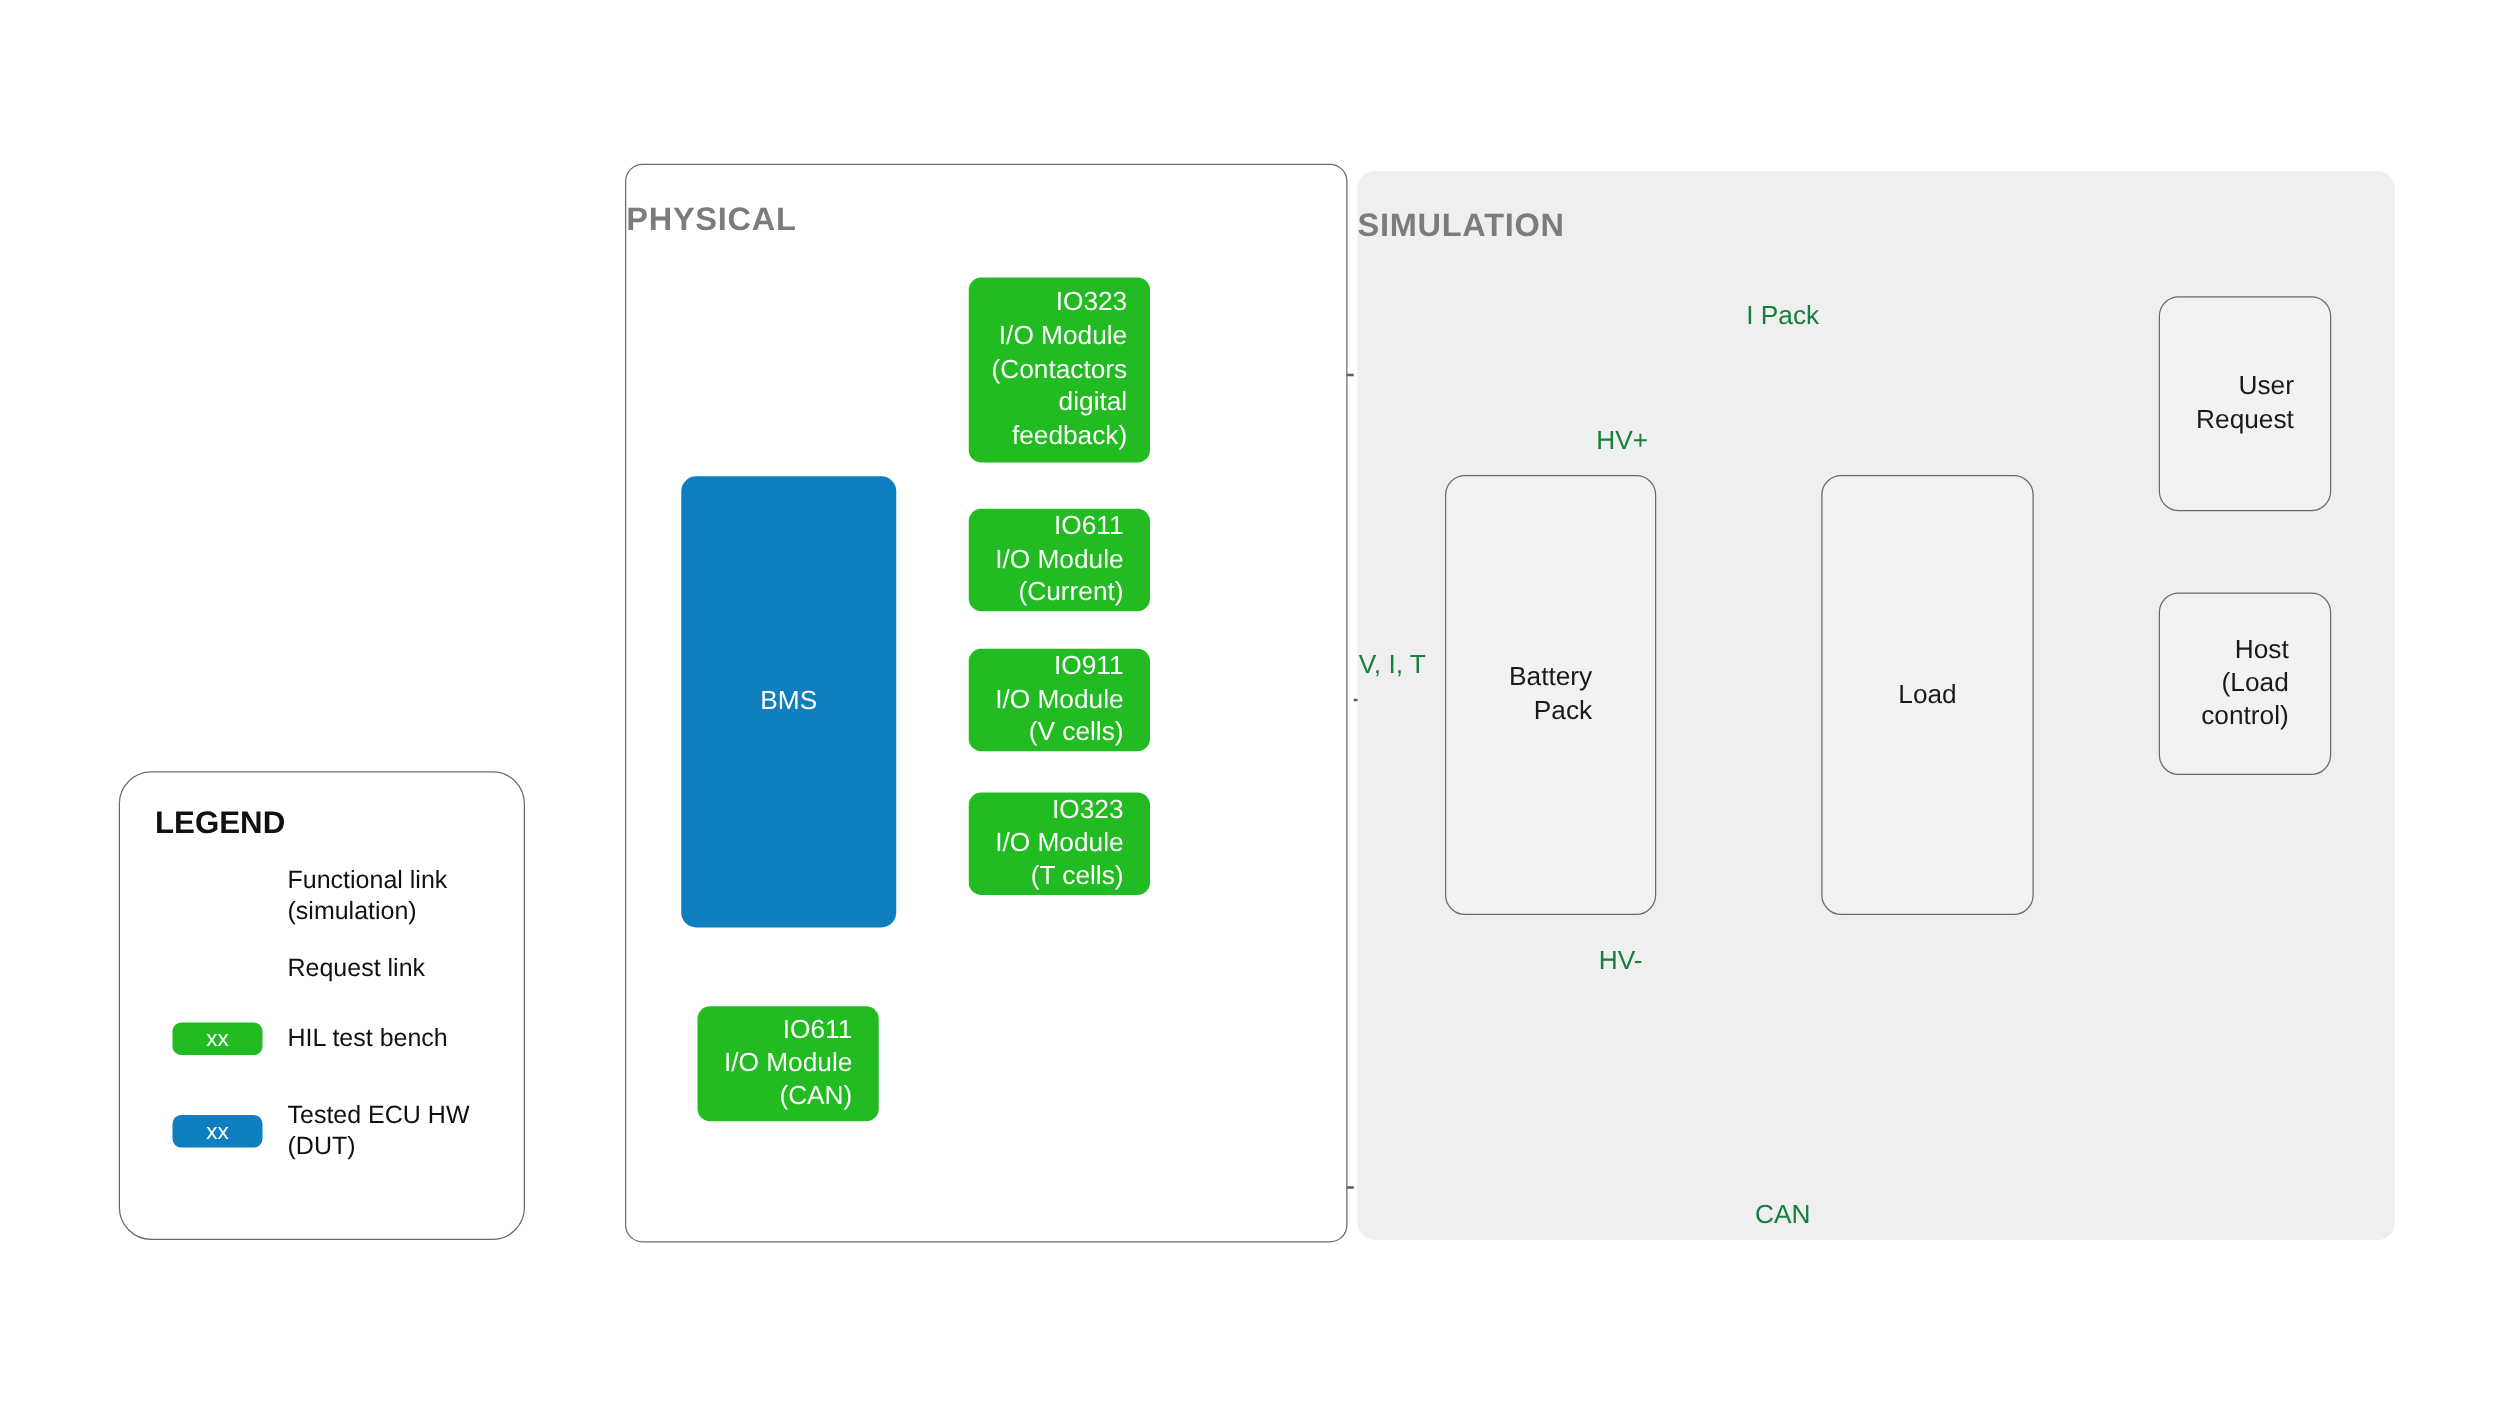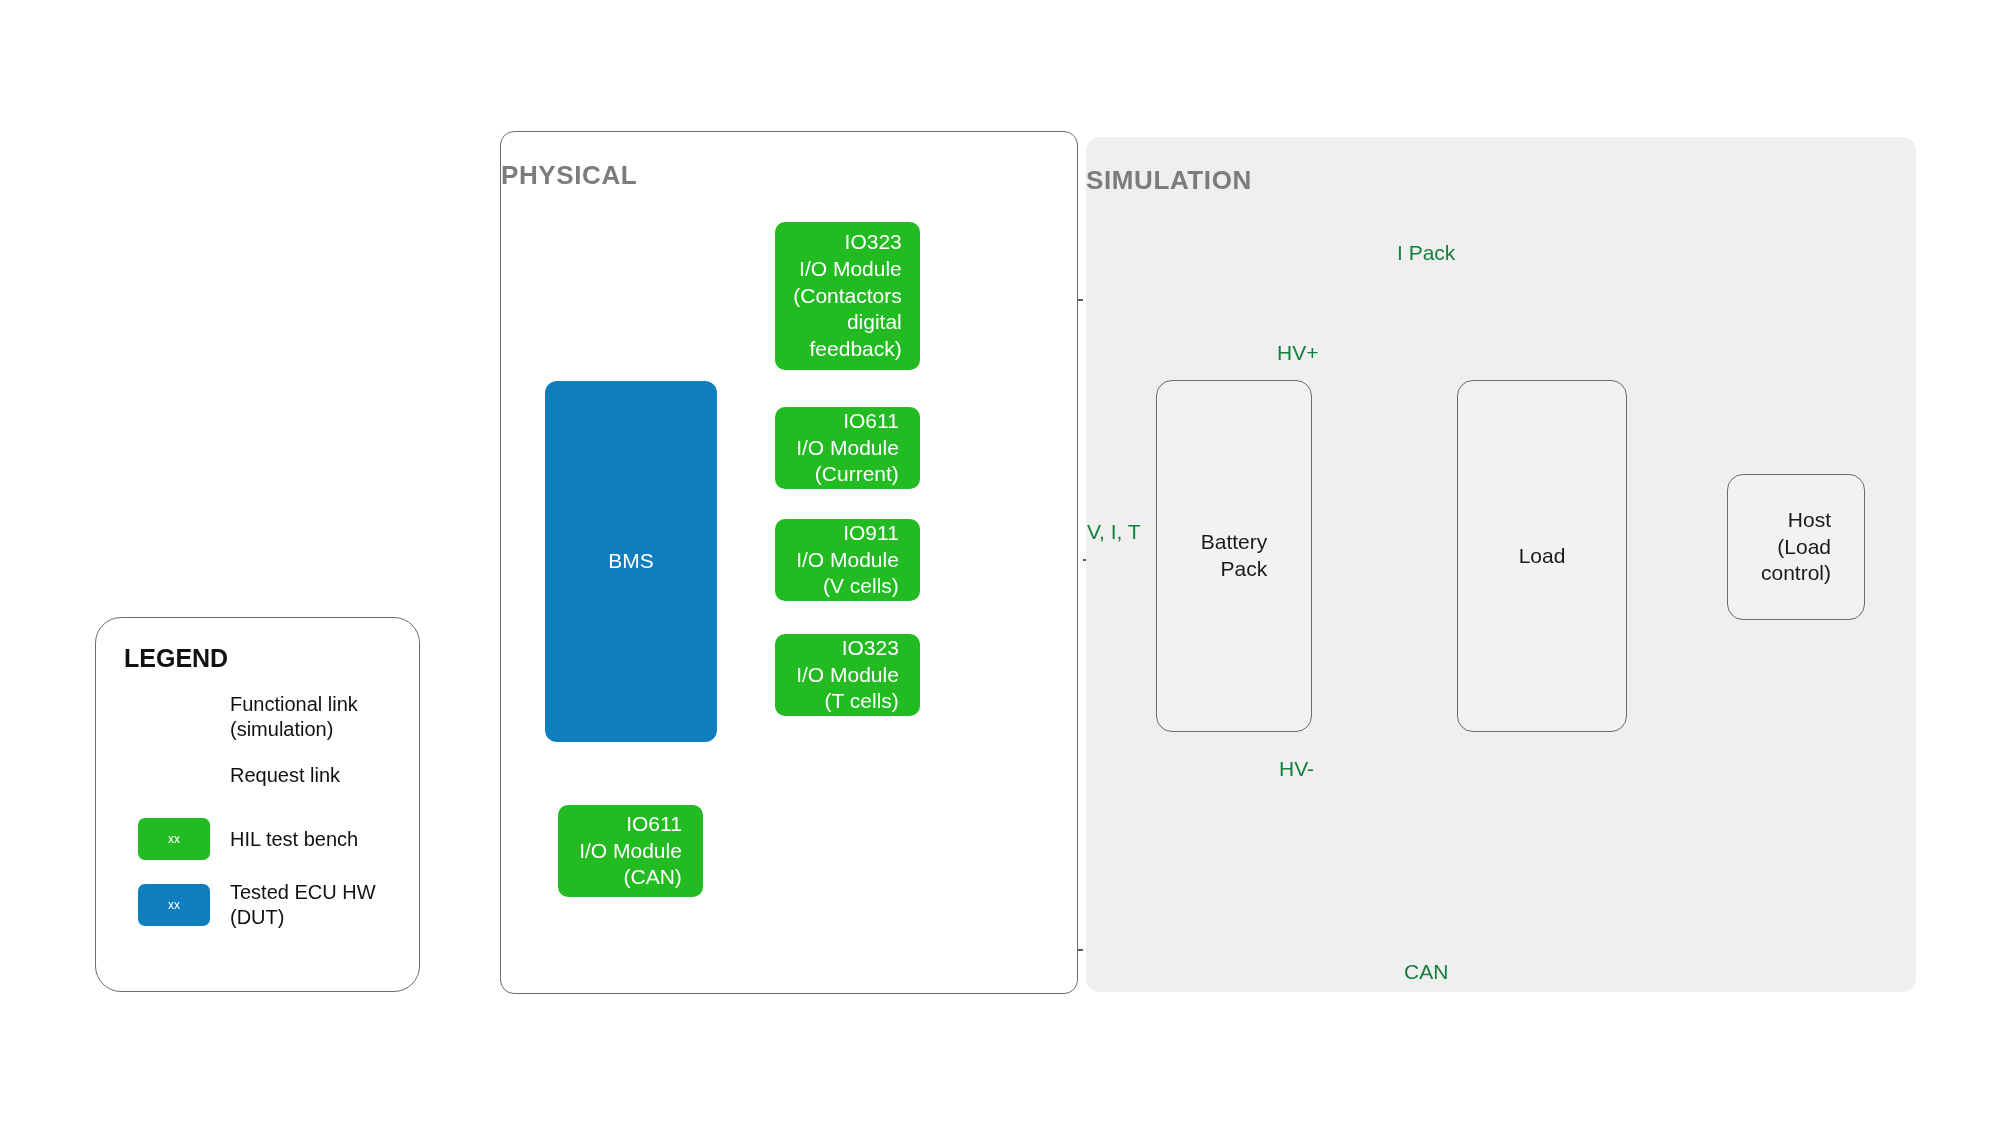--- a/index.html
+++ b/index.html
@@ -127,27 +127,27 @@
     align-items: center;
     justify-content: center;
   }
   .legend-text {
     font-size: 20px;
     color: #111;
     line-height: 1.25;
     padding-left: 6px;
   }
   .swatch {
-    width: 72px; height: 42px;
+    width: 72px; height: 26px;
     border-radius: 7px;
     display: flex;
     align-items: center;
     justify-content: center;
     color: #fff;
-    font-size: 12px;
+    font-size: 18px;
   }
   .sw-green { background: #22BB22; }
   .sw-blue  { background: #0F7EBE; }
 </style>
 </head>
 <body>
 
 <div id="canvas">
 
   <svg id="svg-layer" viewBox="0 0 2000 1124" xmlns="http://www.w3.org/2000/svg">
@@ -233,28 +233,31 @@
   </div>
 
   <div class="box box-green" id="b-io323-tcells" style="left:775px; top:634px; width:145px; height:82px;">
     <span>IO323<br>I/O Module<br>(T cells)</span>
   </div>
 
   <div class="box box-green" id="b-io611-can" style="left:558px; top:805px; width:145px; height:92px;">
     <span>IO611<br>I/O Module<br>(CAN)</span>
   </div>
 
-  <div class="box box-sim" id="b-battery-pack" style="left:1156px; top:380px; width:156px; height:352px;">
+  <div class="box box-sim" id="b-battery-pack" style="left:1156px; top:380px; width:169px; height:352px;">
     <span>Battery<br>Pack</span>
   </div>
 
   <div class="box box-sim" id="b-load" style="left:1457px; top:380px; width:170px; height:352px;">
     <span>Load</span>
   </div>
 
+  <div class="box box-sim" id="b-user-request" style="left:1727px; top:237px; width:138px; height:172px;">
+    <span>User<br>Request</span>
+  </div>
 
   <div class="box box-sim" id="b-host-load-control" style="left:1727px; top:474px; width:138px; height:146px;">
     <span>Host<br>(Load<br>control)</span>
   </div>
 
   <div class="label" style="left:1397px; top:241px;">I Pack</div>
   <div class="label" style="left:1277px; top:341px;">HV+</div>
   <div class="label" style="left:1279px; top:757px;">HV-</div>
   <div class="label" style="left:1087px; top:520px;">V, I, T</div>
   <div class="label" style="left:1404px; top:960px;">CAN</div>

